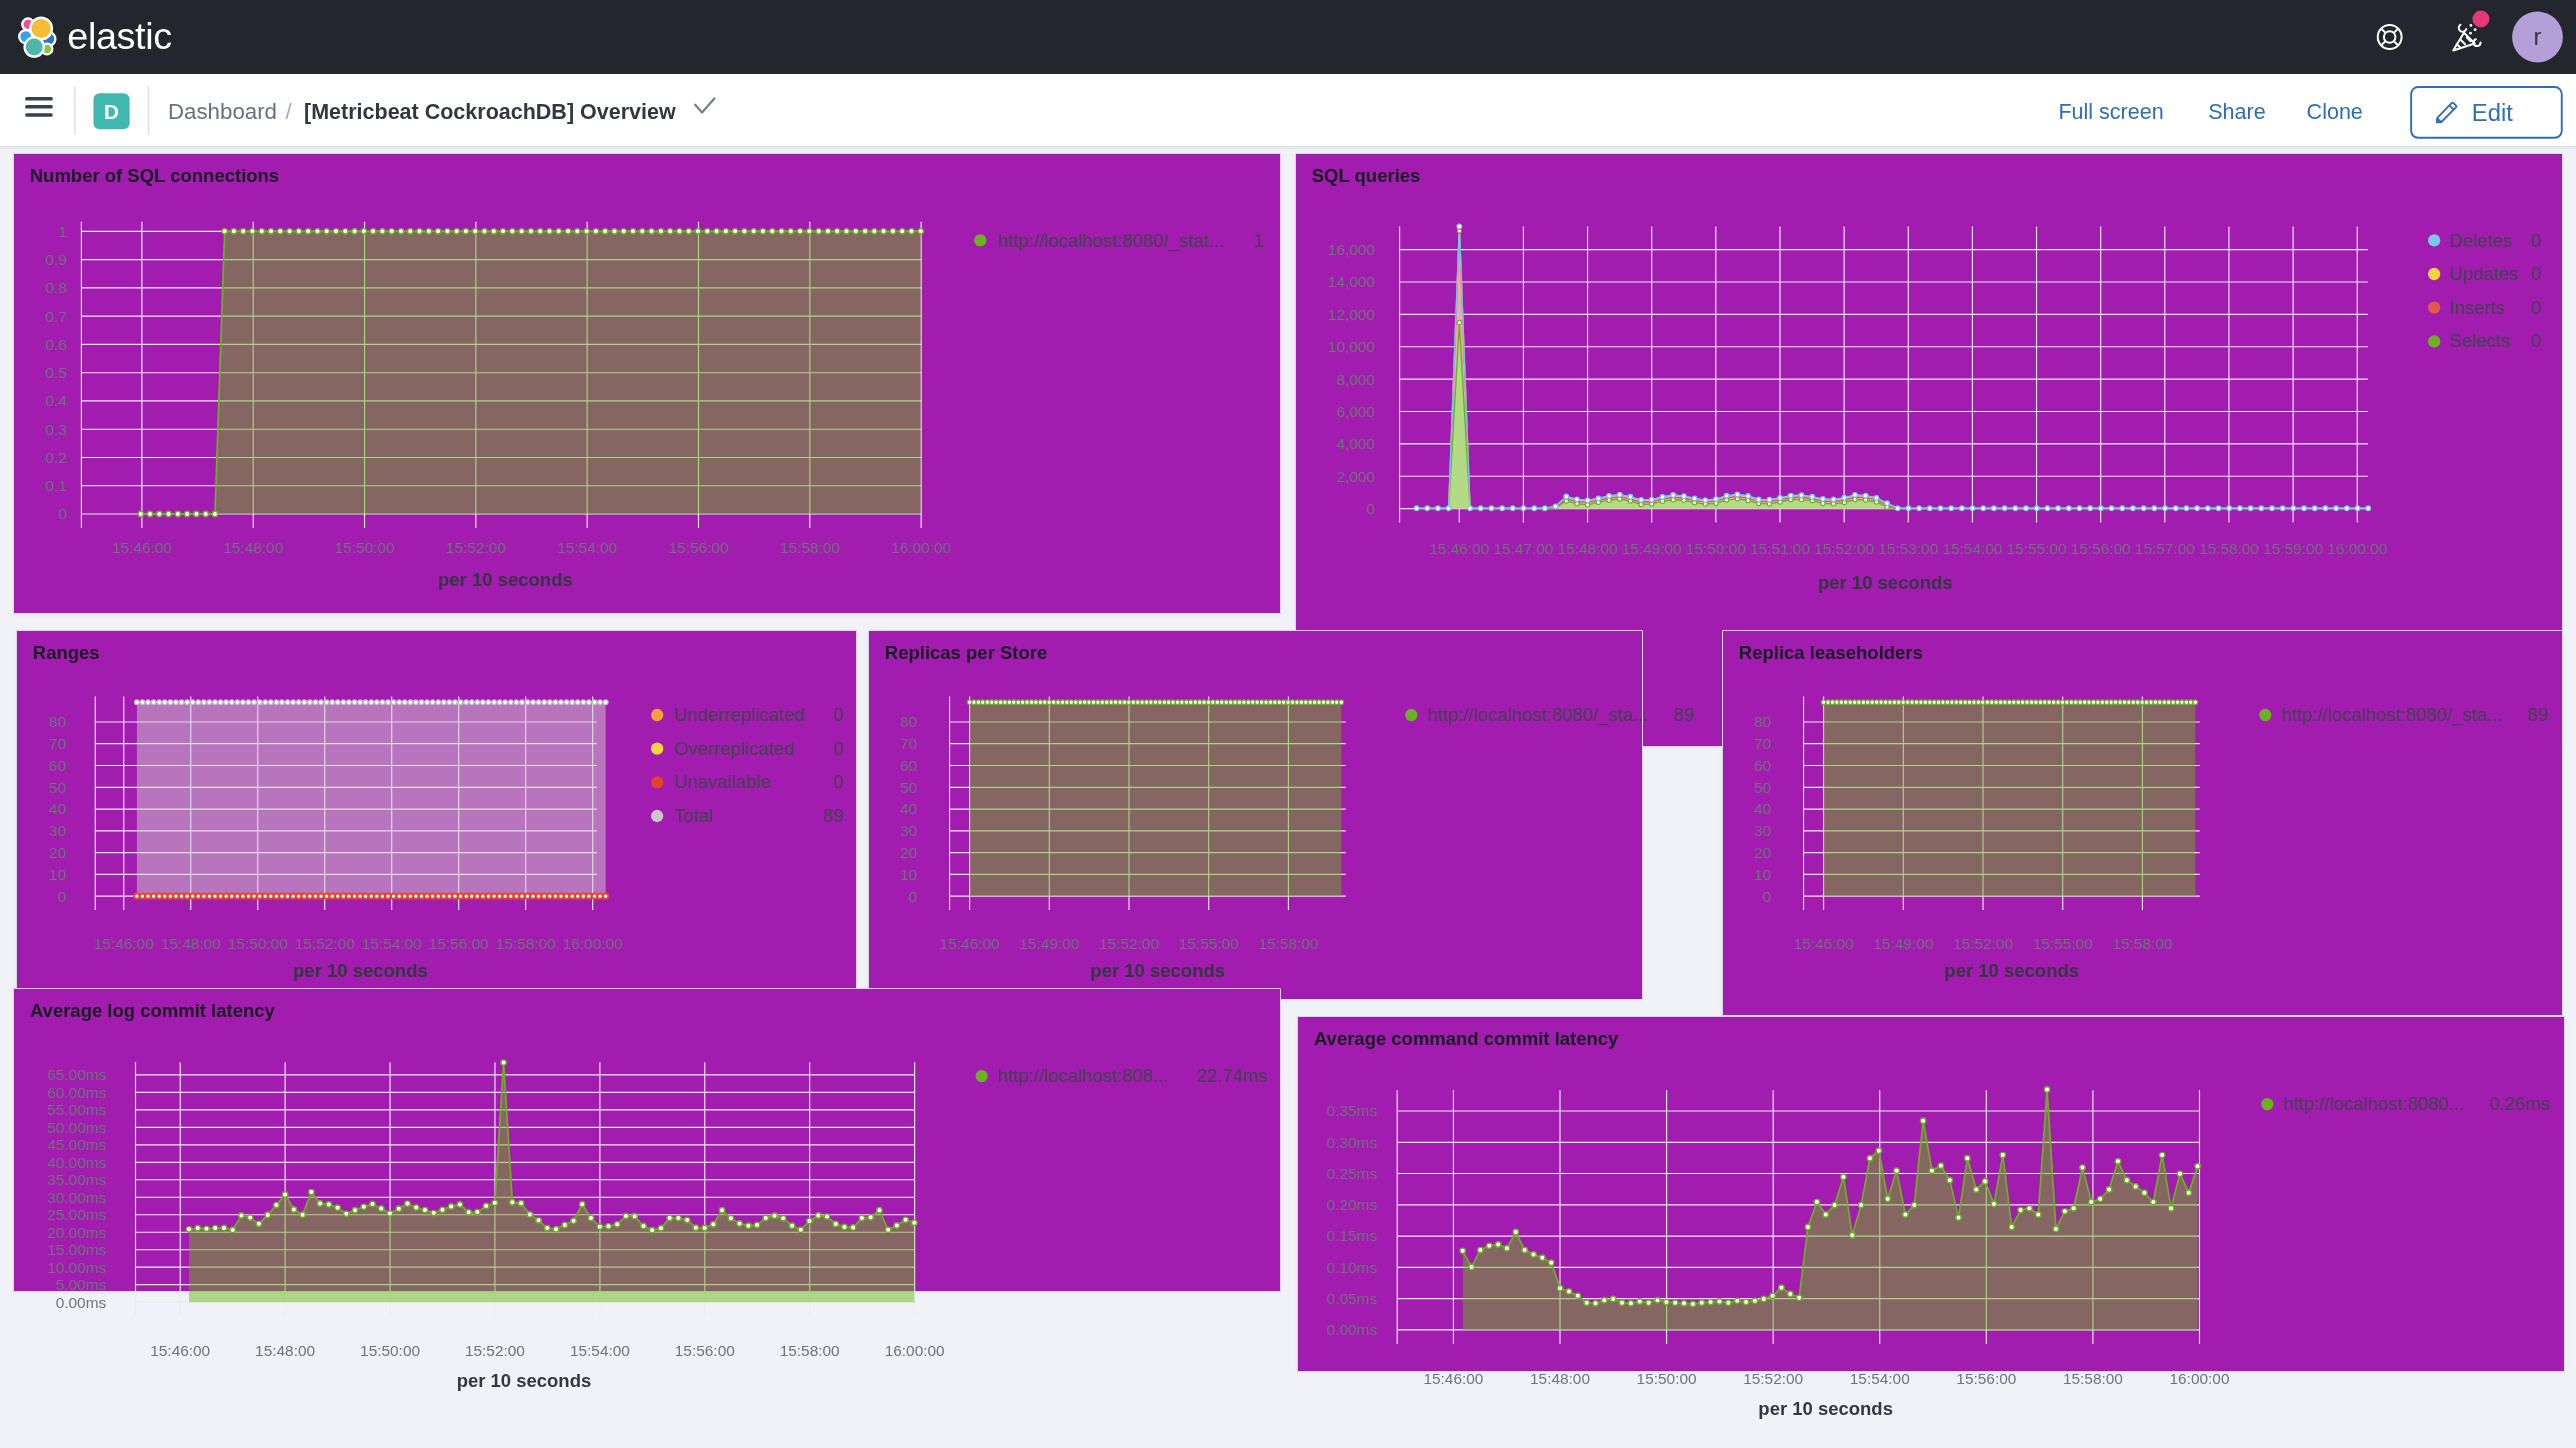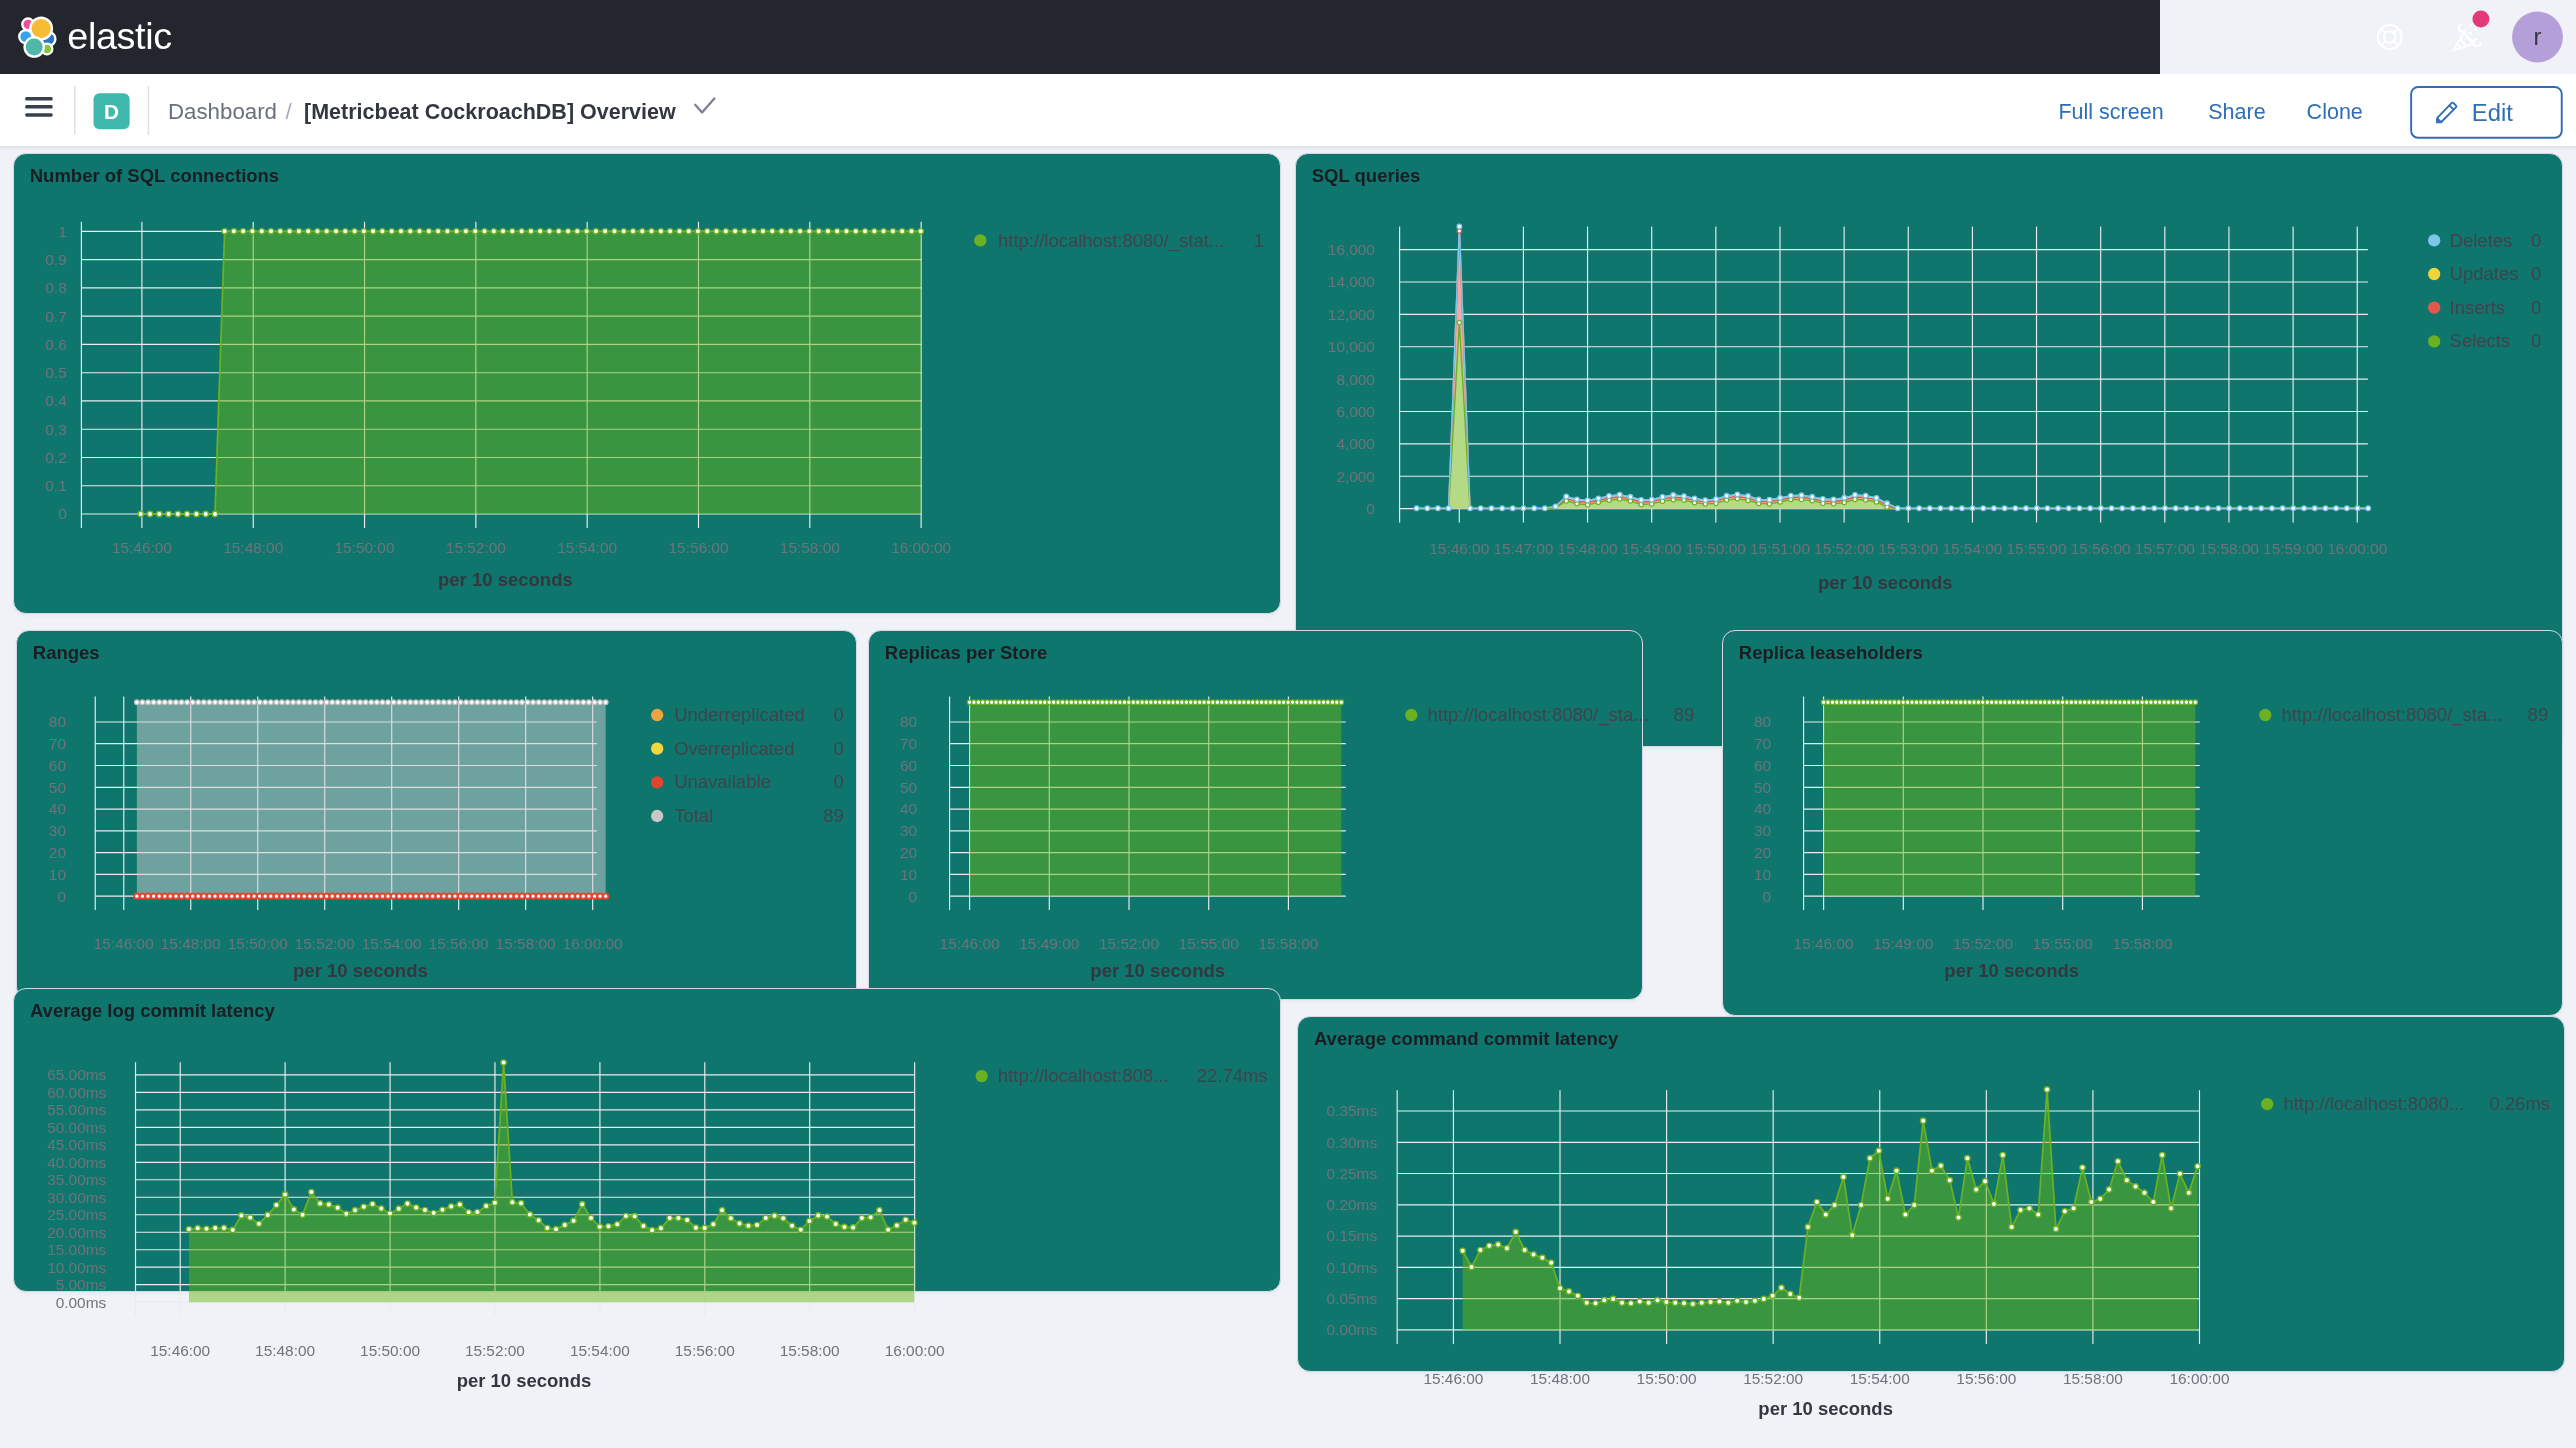--- a/index.html
+++ b/index.html
@@ -1,17 +1,17 @@
 <!DOCTYPE html>
 <html style="font-size:12.3px"><head><meta charset="utf-8"><style>
 *{margin:0;padding:0;box-sizing:border-box}
 html,body{width:2576px;height:1448px;overflow:hidden;font-family:"Liberation Sans",sans-serif;background:#f0f2f7}
-#header{position:absolute;left:0;top:0;width:2160px;height:74px;background:#23262c}
+#header{position:absolute;left:0;top:0;width:2576px;height:74px;background:#23262c}
 #toolbar{position:absolute;left:0;top:74px;width:2576px;height:73px;background:#fff;border-bottom:0.8px solid #e0e4ea;box-shadow:0 1.5px 2.3px rgba(120,130,150,.12)}
-.panel{position:absolute;background:#0f766e;border:0.8px solid #d3dae6;border-radius:13px;box-shadow:0 1.5px 3.1px rgba(80,90,120,.05)}
+.panel{position:absolute;background:#a21caf;border:0.8px solid #d3dae6;border-radius:1px;box-shadow:0 1.5px 3.1px rgba(80,90,120,.05)}
 svg text{font-family:"Liberation Sans",sans-serif}
 </style></head>
 <body>
 <div class="panel" style="left:13px;top:153px;width:1268px;height:461px">
     <svg width="1268" height="461" viewBox="0 0 1644 598" style="position:absolute;left:0;top:0">
       <text x="20" y="36" font-size="24" font-weight="bold" fill="#1a1d23">Number of SQL connections</text>
     </svg>
     <svg width="1268" height="461" viewBox="0 0 1644 598" style="position:absolute;left:0;top:0">
       <g stroke="#eaecef" stroke-width="1.5">
         <line x1="87" y1="88" x2="87" y2="485"></line>

